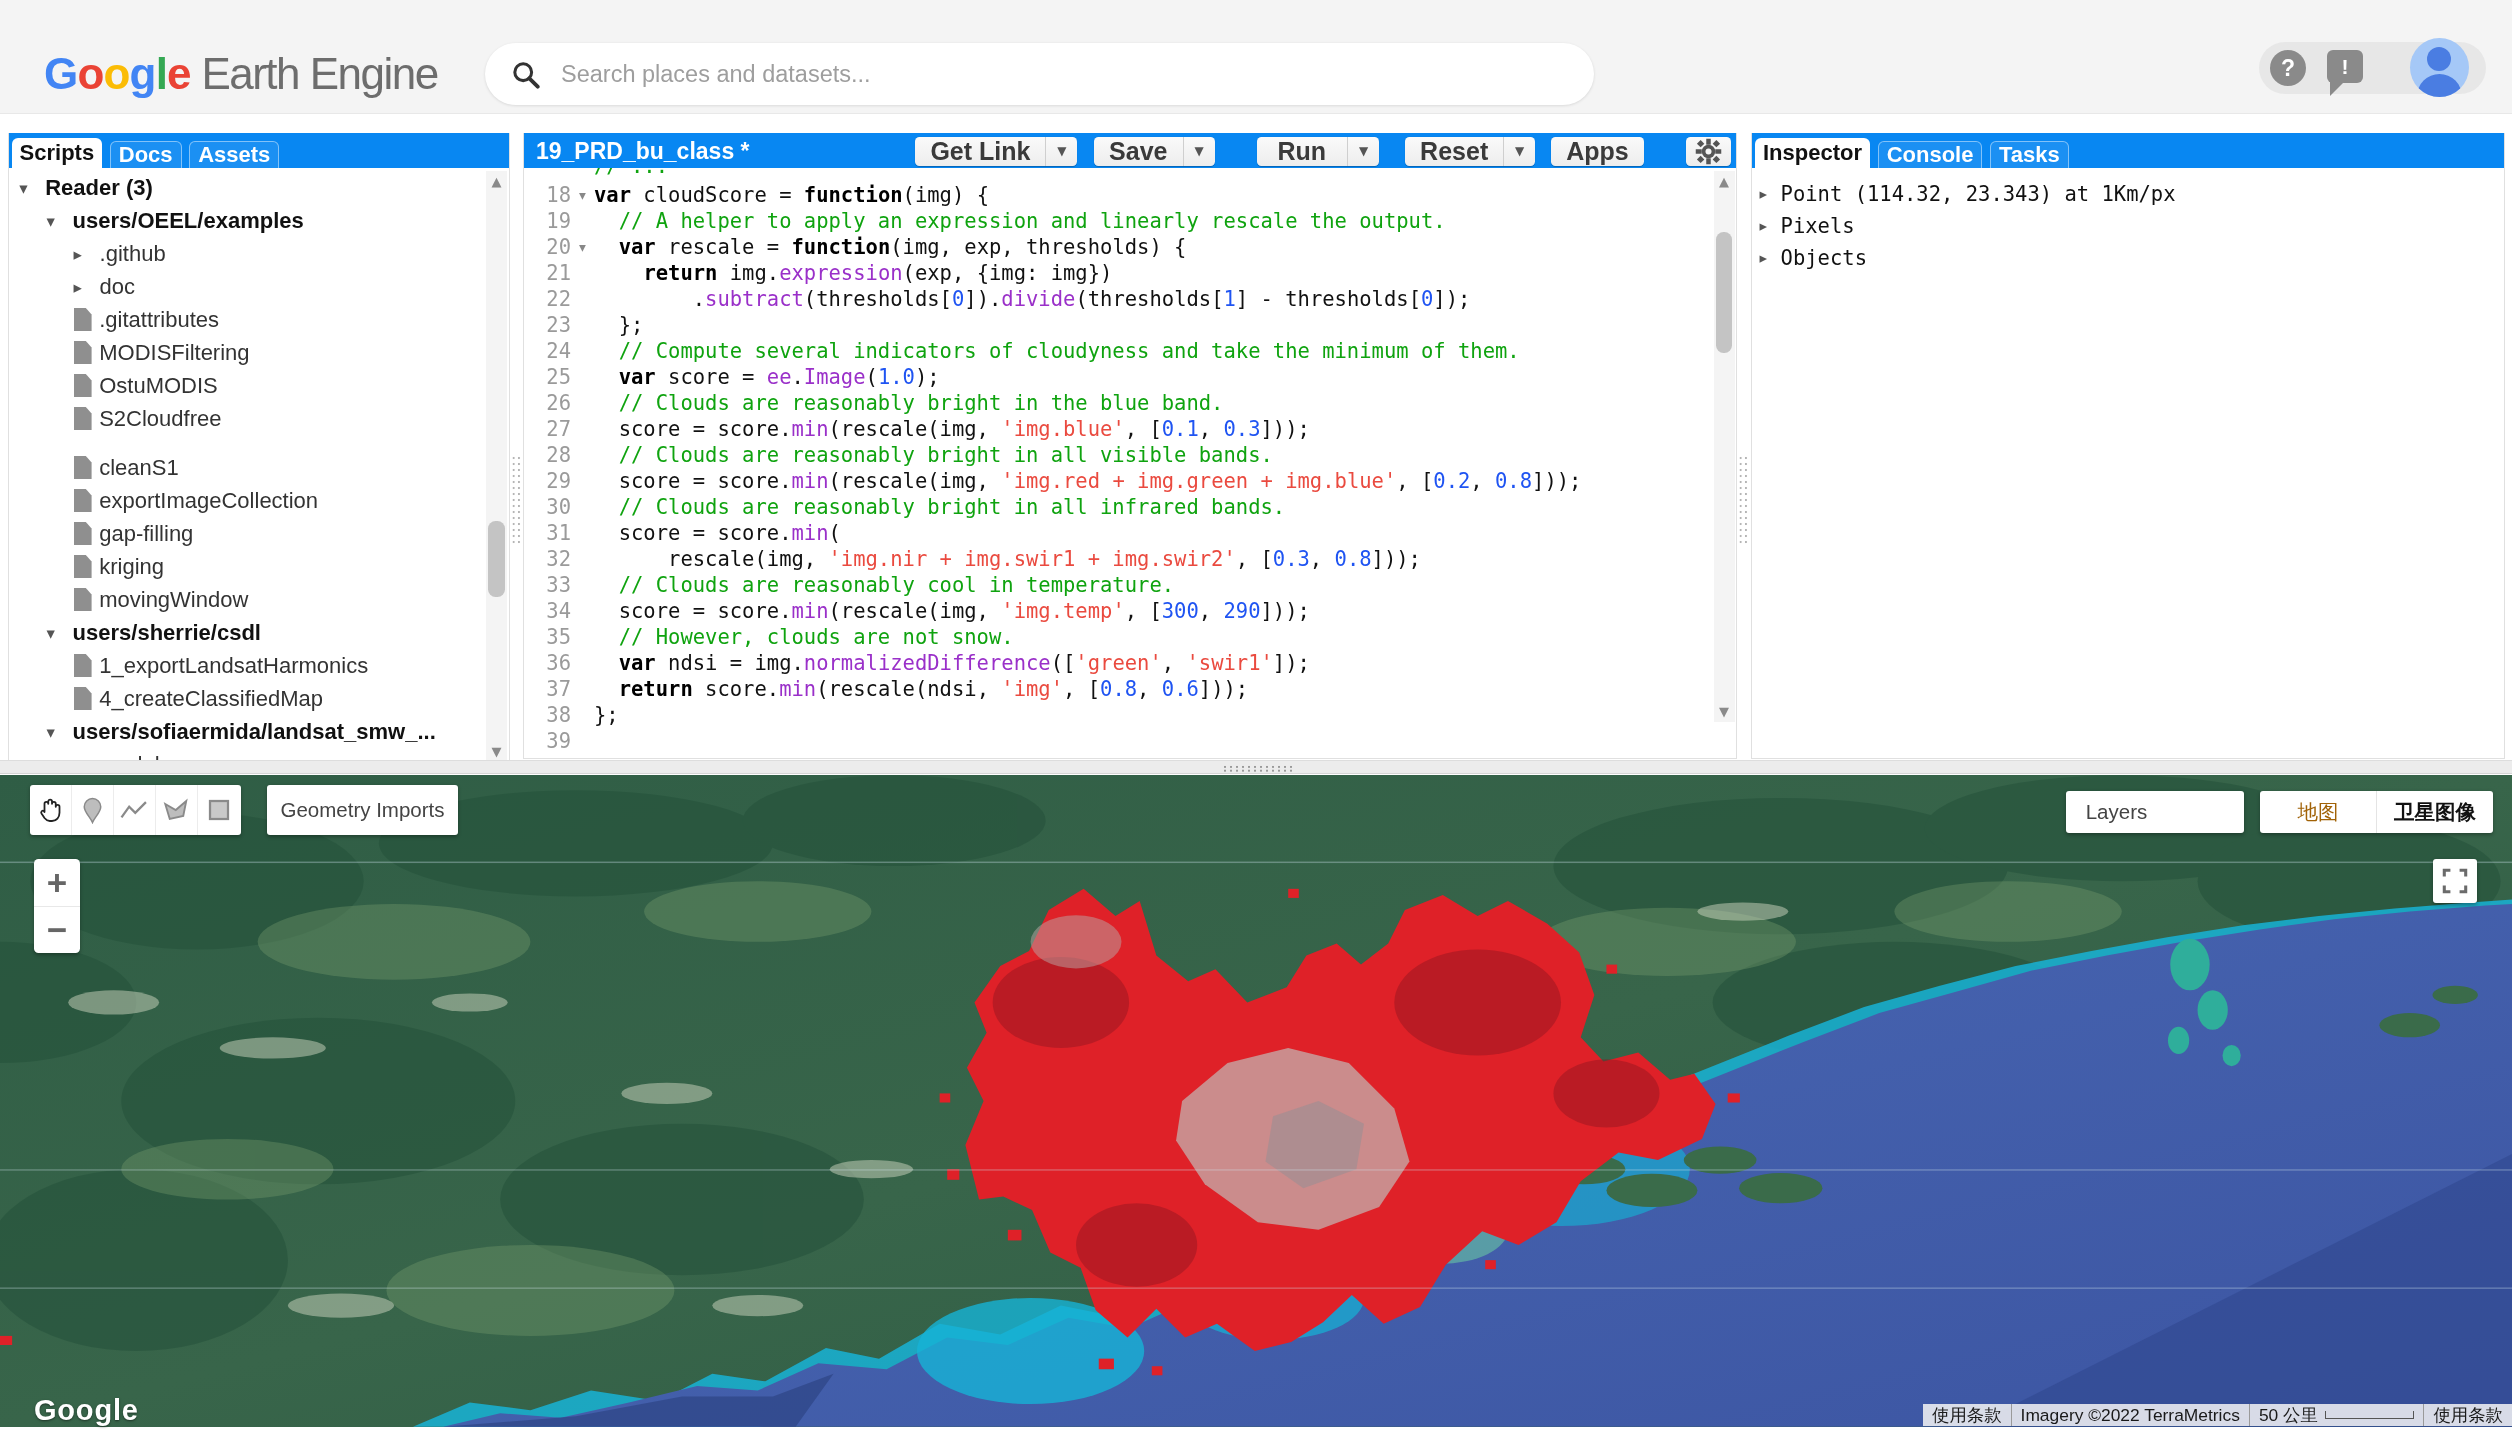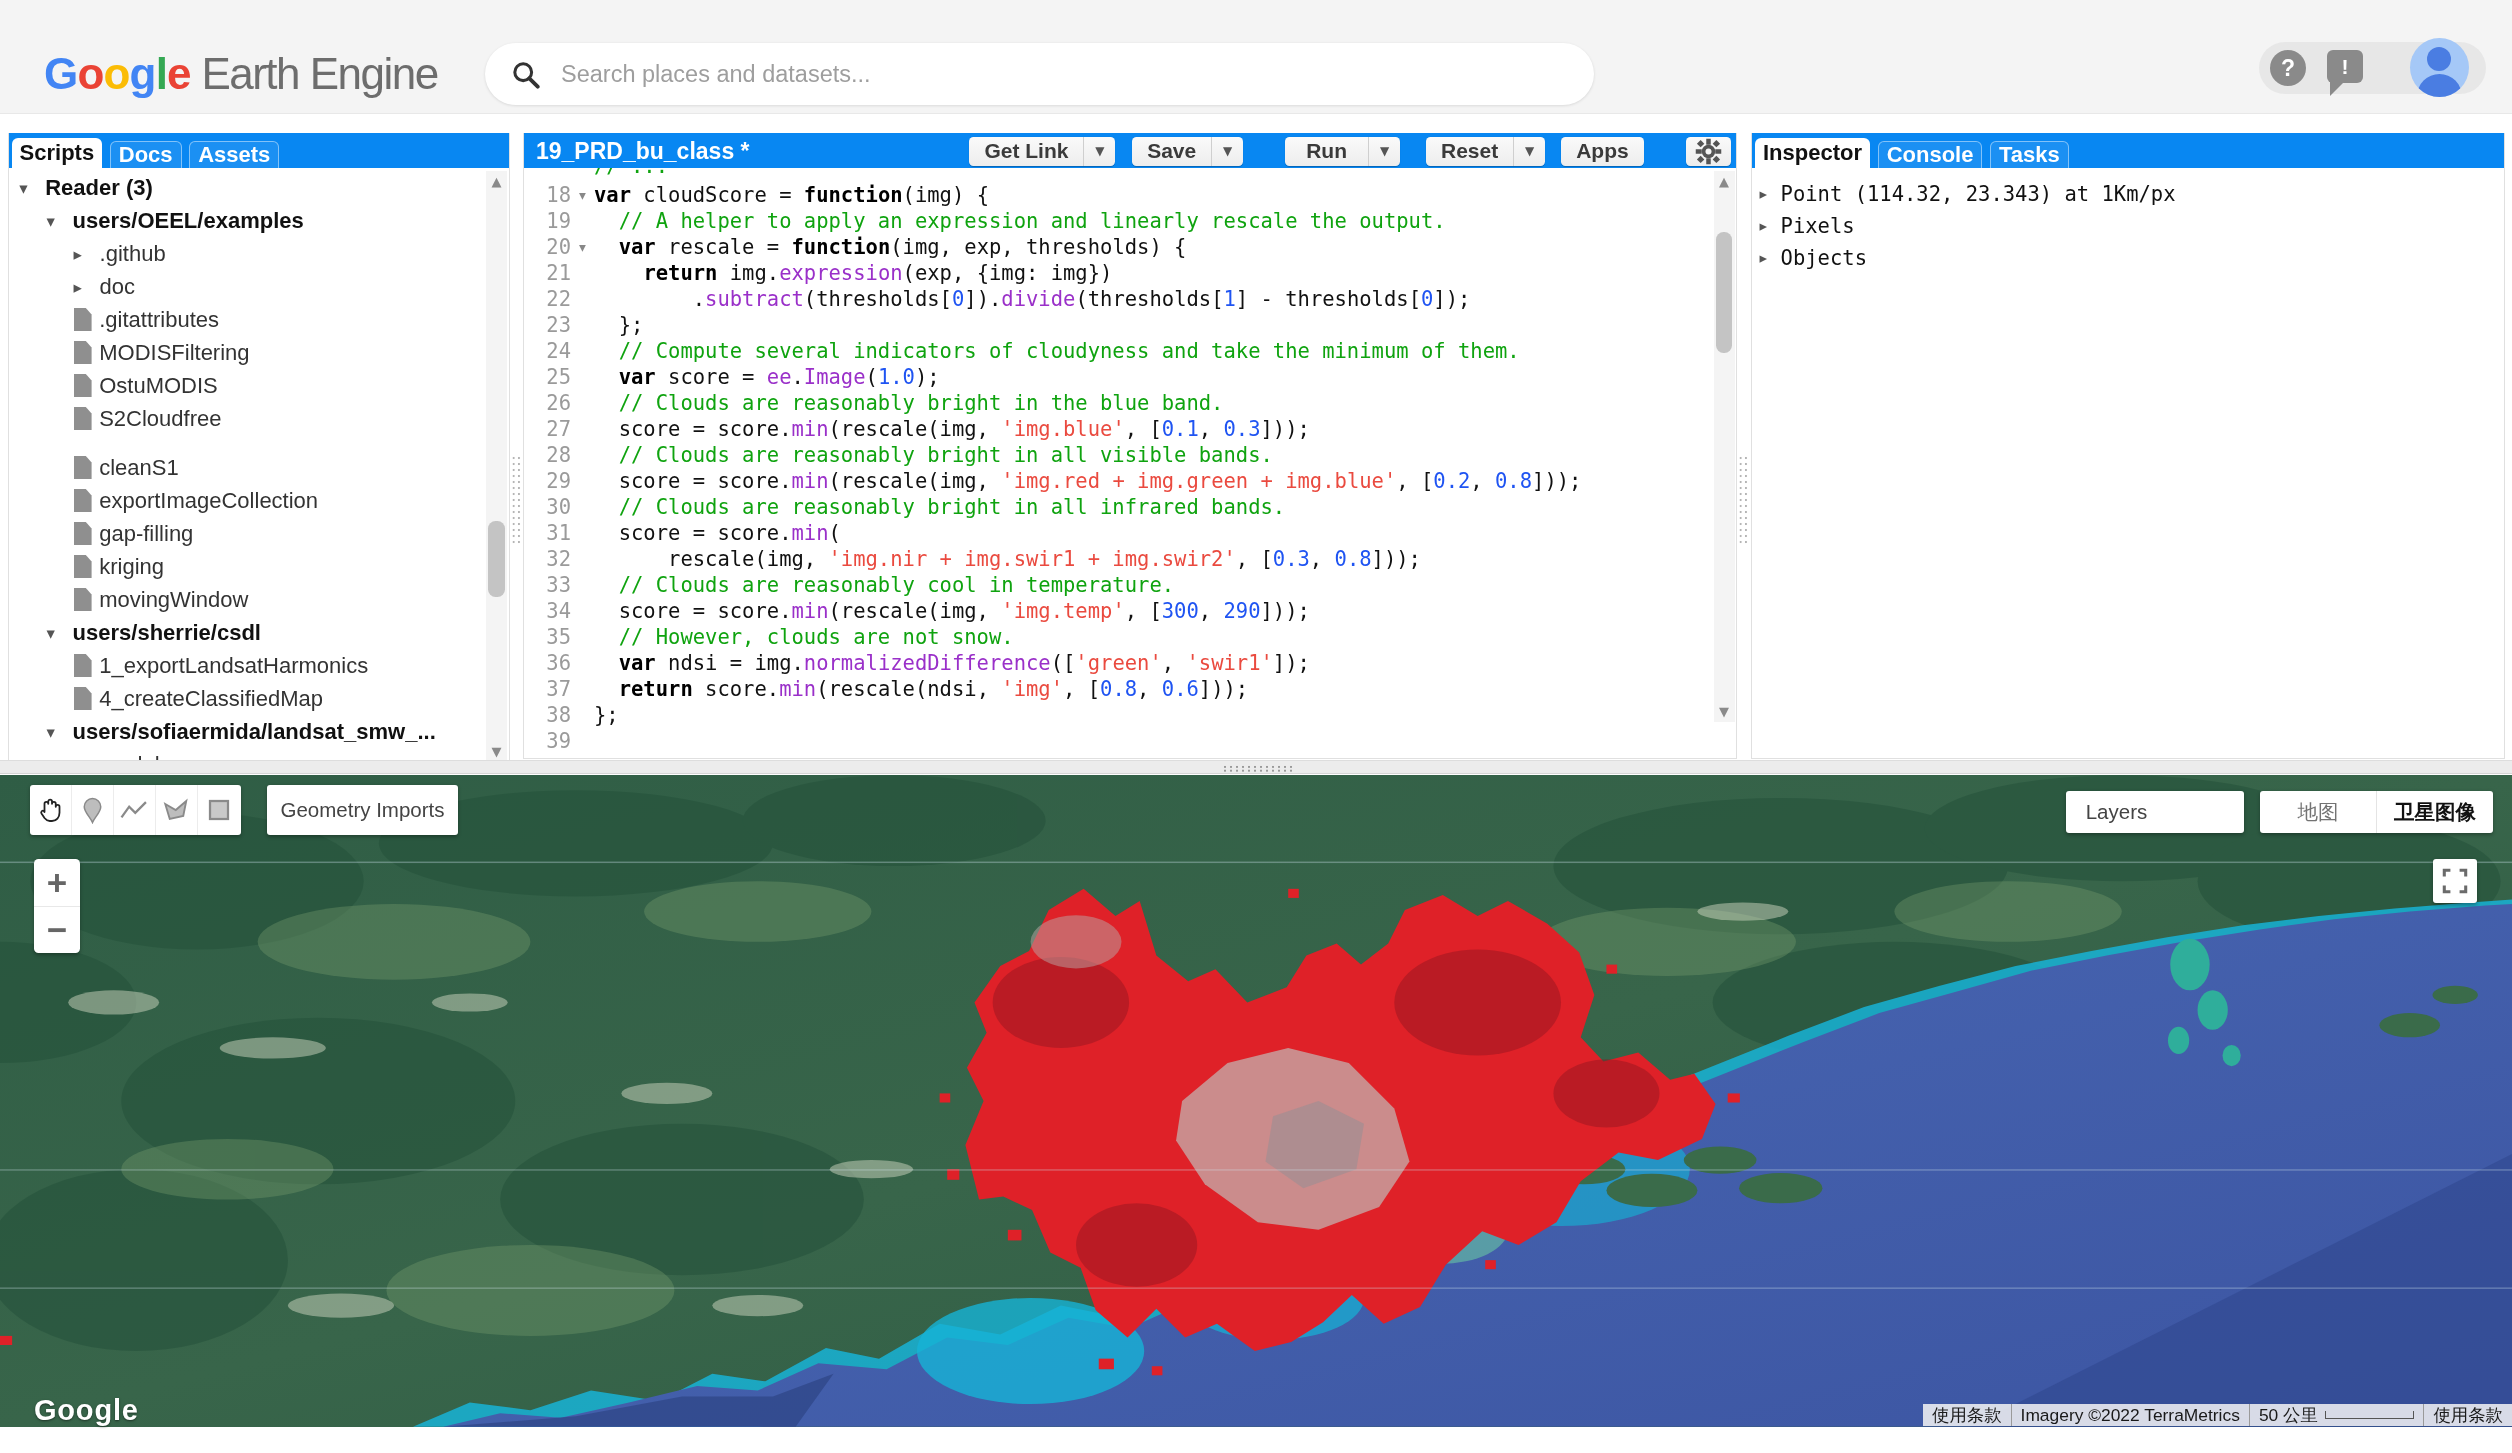--- a/index.html
+++ b/index.html
@@ -42,21 +42,21 @@
   
   .vscroll { position:absolute; width:21px; background:#f4f4f4; }
   .vscroll .sarr { position:absolute; left:0; width:21px; height:21px; color:#8a8a8a; font-size:13px; text-align:center; line-height:21px; font-family:"DejaVu Sans",sans-serif; }
   .vscroll .thumb { position:absolute; left:2.3px; width:16.7px; background:#c4c4c4; border-radius:7.6px; }
 
   
   #editor-panel { left:523px; top:133px; width:1214px; height:626px; overflow:hidden; }
   #editor-title { color:#ffffff; font-size:23px; font-weight:700; position:absolute; left:12px; top:5.3px; }
   #editor-buttons { position:absolute; right:5.3px; top:3.8px; display:flex; align-items:center; height:29px; }
   .ebtn { display:flex; height:29px; border-radius:4.5px; overflow:hidden; box-shadow:0 0.8px 0.8px rgba(0,0,0,.25); }
-  .ebtn .main { background:linear-gradient(#fafafa,#ededed); color:#3a3a3a; font-size:21px; font-weight:700; display:flex; align-items:center; padding:0 15px; }
+  .ebtn .main { background:linear-gradient(#fafafa,#ededed); color:#3a3a3a; font-size:25px; font-weight:700; display:flex; align-items:center; padding:0 15px; }
   .ebtn .darr { background:linear-gradient(#fafafa,#ededed); border-left:0.8px solid #cfcfcf; width:32px; display:flex; align-items:center; justify-content:center; color:#555; font-size:12px; font-family:"DejaVu Sans",sans-serif; }
   #code-area { position:absolute; left:0; top:35px; right:23px; bottom:0; overflow:hidden; background:#fff; }
   .code-line { display:flex; height:26px; align-items:center; white-space:pre; font-family:"DejaVu Sans Mono",monospace; font-size:20.5px; }
   .code-line.partial { height:13.6px; overflow:hidden; }
   .code-line.partial .ctext { position:relative; top:-9px; }
   .gut { width:47px; text-align:right; color:#9a9a9a; flex:0 0 auto; }
   .fold { width:23px; text-align:center; color:#888; font-size:13.6px; flex:0 0 auto; font-family:"DejaVu Sans",sans-serif; }
   .ctext { color:#111; }
   .tok-kw { font-weight:700; color:#000; }
   .tok-cm { color:#0fa30f; }
@@ -81,21 +81,21 @@
   
   #map { left:0; top:775px; width:2512px; height:652px; overflow:hidden; background:#33614a; }
   .map-btn { position:absolute; background:#fff; border-radius:3px; box-shadow:0 1.5px 3.8px rgba(0,0,0,.3); display:flex; align-items:center; justify-content:center; color:#444; }
   #geo-toolbar { left:30px; top:785px; width:211px; height:50px; background:#fff; border-radius:3px; box-shadow:0 1.5px 3.8px rgba(0,0,0,.3); display:flex; }
   .gt-cell { width:42px; height:50px; display:flex; align-items:center; justify-content:center; border-right:0.8px solid #ececec; cursor:pointer; }
   .gt-cell:last-child { border-right:none; }
   #geometry-imports { left:267px; top:785px; width:191px; height:50px; font-size:20.5px; cursor:pointer; }
   #layers-btn { left:2066px; top:791px; width:178px; height:42px; font-size:20.5px; justify-content:flex-start; padding-left:19.7px; cursor:pointer; }
   #maptype { left:2260px; top:791px; width:233px; height:42px; background:#fff; border-radius:3px; box-shadow:0 1.5px 3.8px rgba(0,0,0,.3); display:flex; }
   #maptype .mt { flex:1; display:flex; align-items:center; justify-content:center; font-size:20.5px; cursor:pointer; }
-  #mt-map { color:#737373; border-right:0.8px solid #e4e4e4; }
+  #mt-map { color:#a16207; border-right:0.8px solid #e4e4e4; }
   #mt-sat { color:#111; font-weight:700; }
   #zoomctl { left:34px; top:859px; width:46px; height:94px; background:#fff; border-radius:4.5px; box-shadow:0 1.5px 3.8px rgba(0,0,0,.3); }
   #zoomctl .z { position:absolute; left:0; width:46px; height:47px; display:flex; align-items:center; justify-content:center; color:#666; font-size:35px; font-weight:700; cursor:pointer; }
   #zoom-out { top:47px; border-top:0.8px solid #e8e8e8; }
   #fullscreen-btn { left:2433px; top:859px; width:44px; height:44px; cursor:pointer; }
   #gmap-watermark { left:34px; top:1394px; color:#fff; font-size:29px; font-weight:700; letter-spacing:0.8px; text-shadow:0 0.8px 2.3px rgba(0,0,0,.5); }
   #attribution { right:0; top:1404px; height:22px; display:flex; font-size:17.4px; color:#1a1a1a; }
   #attribution .aseg { background:rgba(245,245,245,.85); padding:0 9px; display:flex; align-items:center; border-left:0.8px solid #9a9a9a; white-space:nowrap; }
   #scalebar { display:inline-block; width:89px; height:8.3px; border-left:1.5px solid #555; border-right:1.5px solid #555; border-bottom:1.5px solid #555; margin-left:7.6px; }
 </style>

